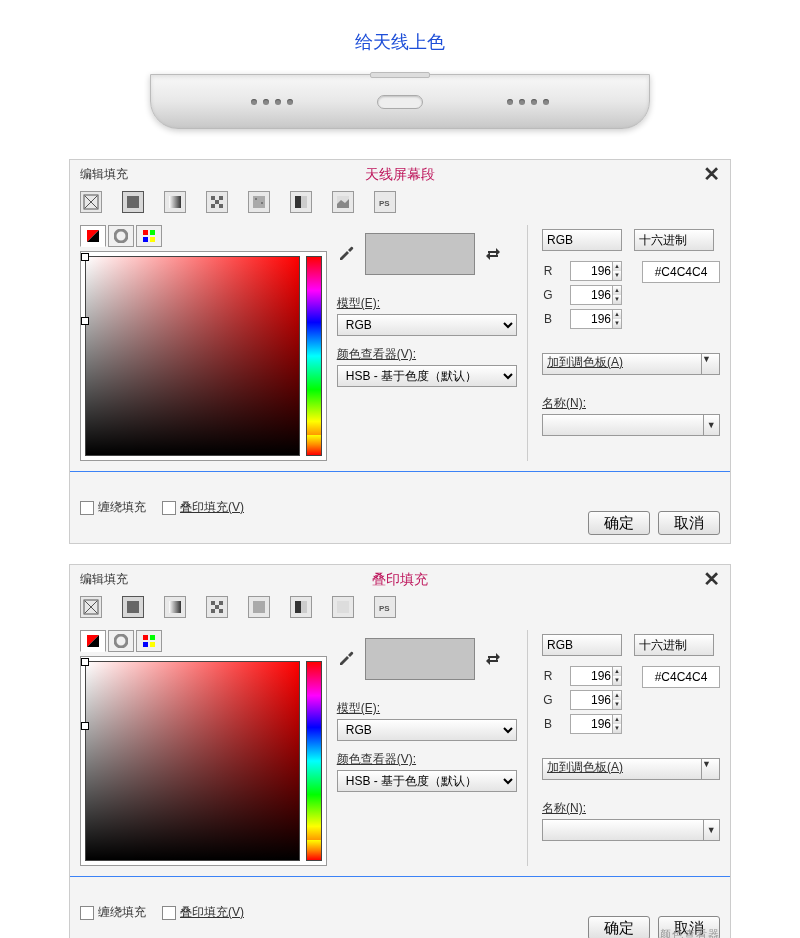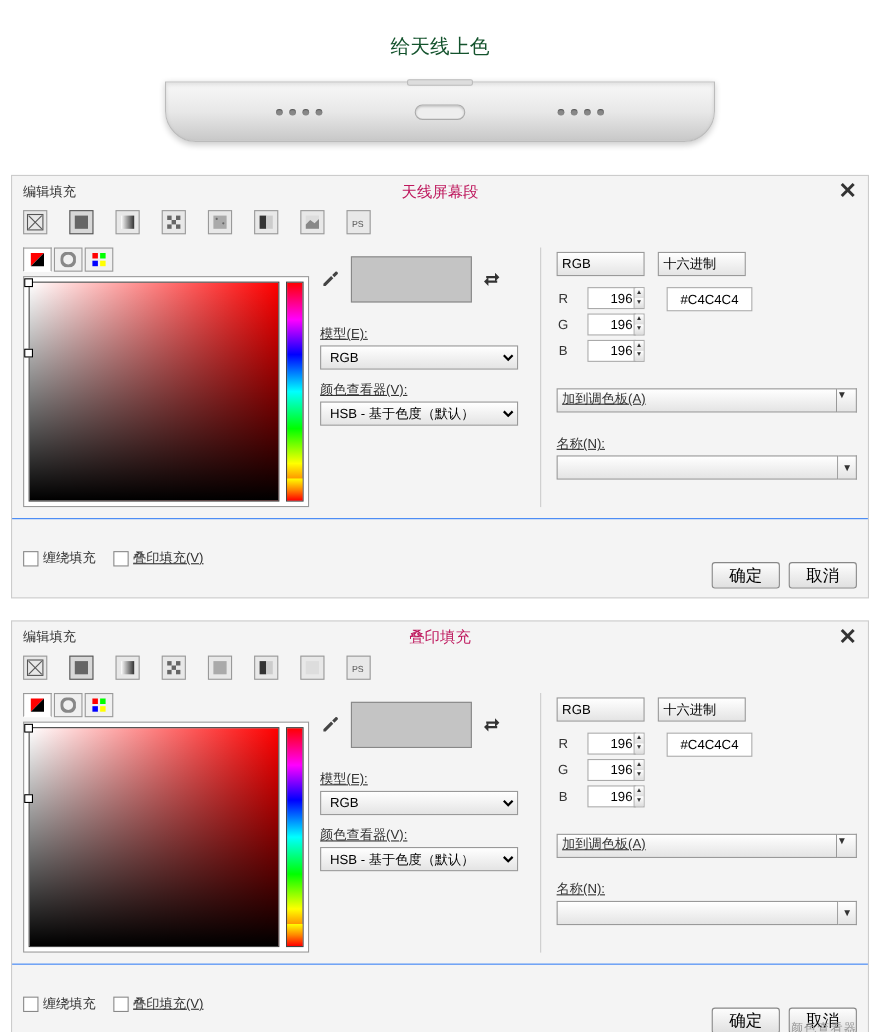--- a/index.html
+++ b/index.html
@@ -1,32 +1,32 @@
 <!DOCTYPE html>
 <html><head>
 <meta charset="utf-8">
 <style>
 * { box-sizing: border-box; margin: 0; padding: 0; }
 body { font-family: "Microsoft YaHei", SimSun, Arial, sans-serif; font-size: 12px; background: #fff; width: 800px; color: #333; }
-.page-title { text-align: center; color: #14532d; font-size: 18px; padding: 30px 0 20px; }
+.page-title { text-align: center; color: #1d4ed8; font-size: 18px; padding: 30px 0 20px; }
 .phone-illustration { width: 500px; height: 55px; margin: 0 auto 30px; position: relative; }
 .phone-body { width: 100%; height: 100%; border-radius: 0 0 28px 28px; background: linear-gradient(180deg, #f8f8f8 0%, #e8e8e8 50%, #c8c8c8 100%); box-shadow: inset 0 2px 4px rgba(0,0,0,0.1), 0 2px 6px rgba(0,0,0,0.2); border: 1px solid #bbb; position: relative; }
 .phone-dots { position: absolute; top: 50%; transform: translateY(-50%); display: flex; gap: 6px; }
 .phone-dots.left { left: 100px; }
 .phone-dots.right { right: 100px; }
 .dot { width: 6px; height: 6px; border-radius: 50%; background: #888; box-shadow: inset 0 1px 1px rgba(0,0,0,0.4); }
 .phone-port { position: absolute; left: 50%; top: 50%; transform: translate(-50%,-50%); width: 46px; height: 14px; border-radius: 7px; background: #eee; border: 1px solid #aaa; box-shadow: inset 0 1px 2px rgba(0,0,0,0.2); }
 .phone-slot { position: absolute; left: 50%; top: -3px; transform: translateX(-50%); width: 60px; height: 6px; background: #ddd; border: 1px solid #bbb; border-radius: 2px; }
 
-.dialog { width: 780px; margin: 0 auto 20px; border: 1px solid #ccc; background: #f4f4f4; position: relative; }
+.dialog { width: 662px; margin: 0 auto 20px; border: 1px solid #ccc; background: #f4f4f4; position: relative; }
 .dialog-title { font-size: 12px; padding: 6px 10px 2px; }
 .dialog-subtitle { position: absolute; top: 6px; left: 50%; transform: translateX(-50%); color: #be185d; font-size: 14px; }
 .dialog-close { position: absolute; top: 4px; right: 10px; font-size: 20px; font-weight: bold; cursor: pointer; line-height: 1; }
 
-.tool-row { display: flex; gap: 20px; padding: 6px 10px; }
+.tool-row { display: flex; gap: 20px; padding: 6px 10px; font-weight: bold; }
 .tool-icon { width: 22px; height: 22px; border: 1px solid #999; background: #e8e8e8; display: flex; align-items: center; justify-content: center; font-size: 11px; cursor: pointer; }
 .tool-icon.active { border: 1px solid #555; background: #d8d8d8; }
 .tool-icon svg { width: 16px; height: 16px; }
 
 .main-area { display: flex; padding: 6px 10px 10px; gap: 10px; }
 .left-panel { width: 260px; }
 .picker-tabs { display: flex; height: 22px; margin-bottom: 4px; }
 .picker-tab { width: 26px; height: 22px; border: 1px solid #999; background: #f0f0f0; margin-right: 2px; display: flex; align-items: center; justify-content: center; cursor: pointer; }
 .picker-tab.active { border-bottom-color: #fff; background: #fff; }
 .picker-body { border: 1px solid #999; padding: 4px; background: #fff; display: flex; gap: 6px; height: 210px; }

